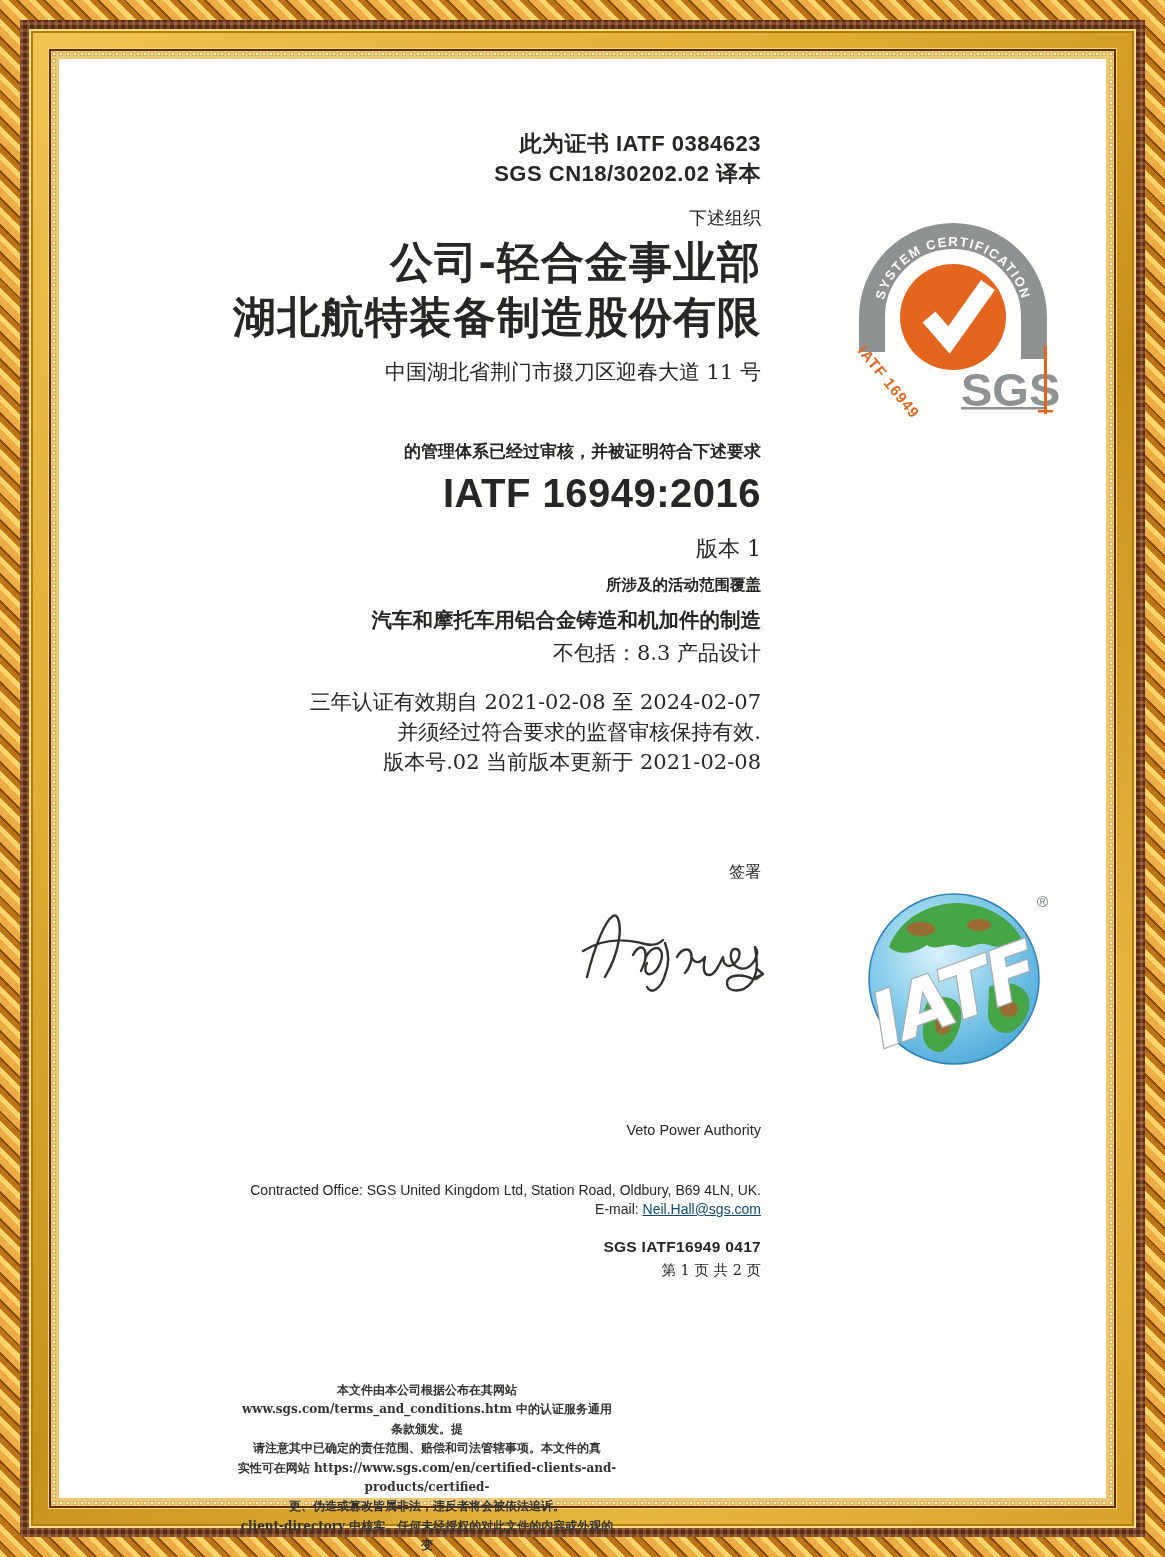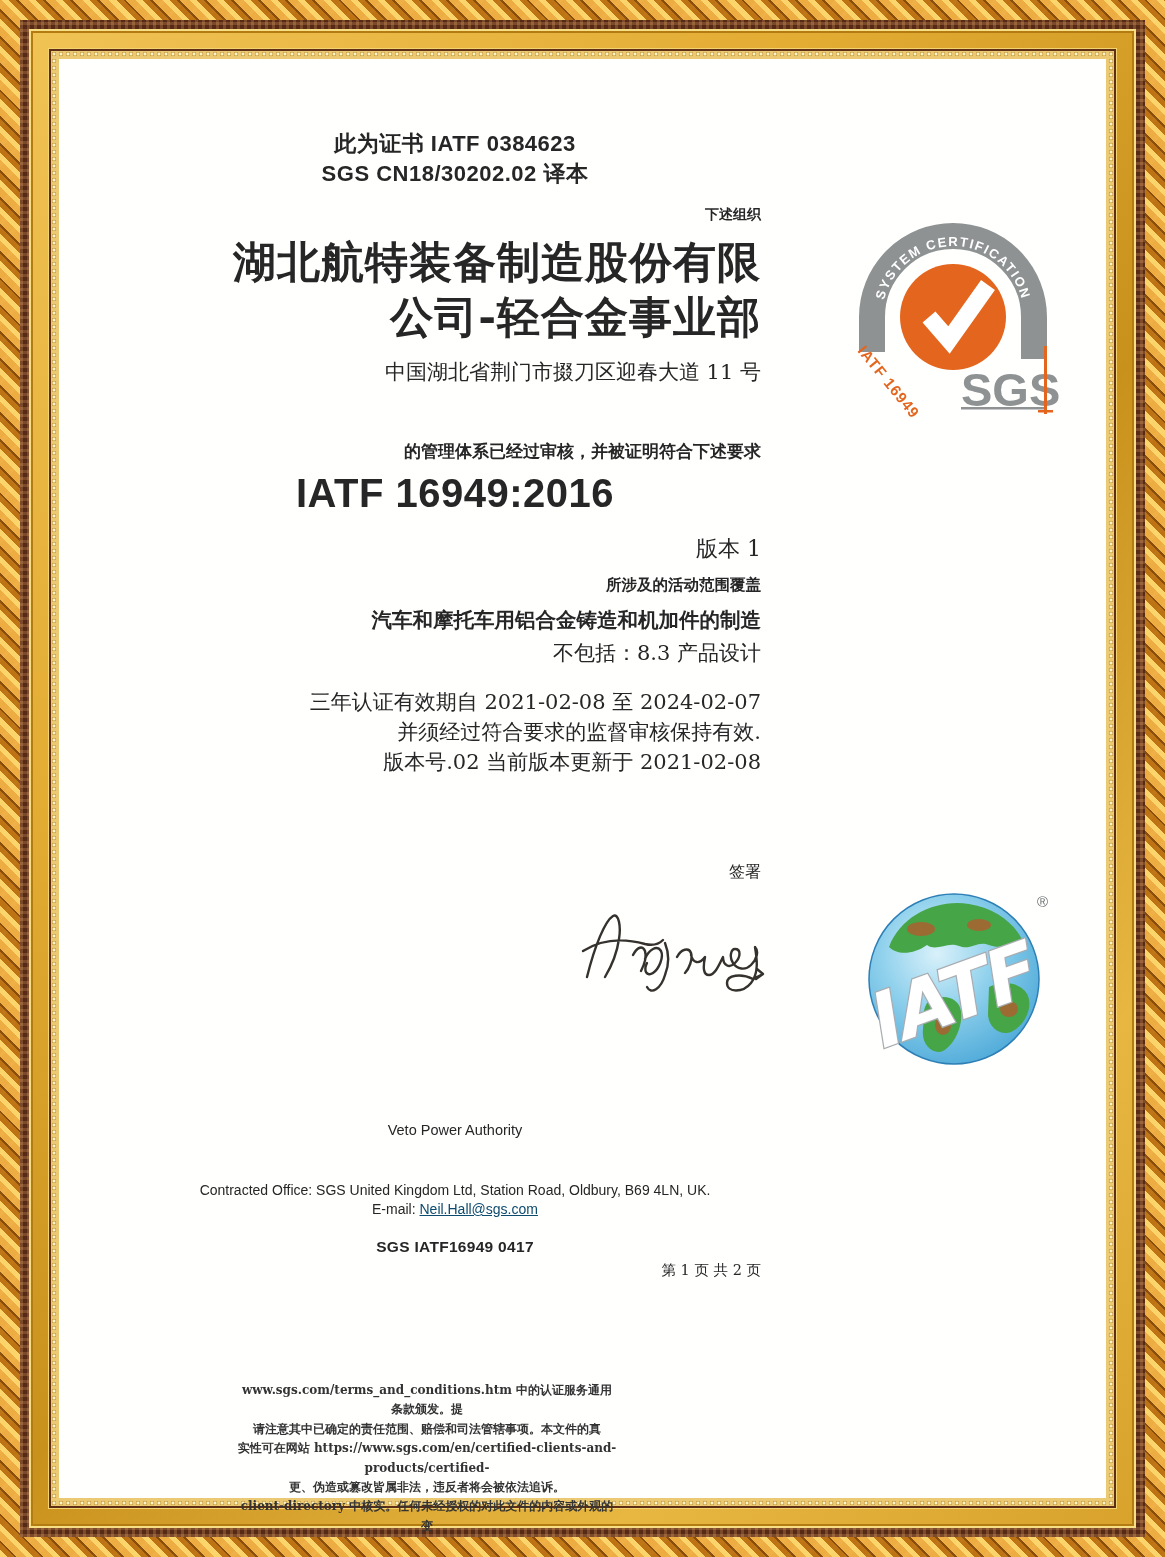--- a/index.html
+++ b/index.html
@@ -16,23 +16,23 @@
   .f-gold{position:absolute;inset:29px;background:linear-gradient(135deg,#f0c355 0%,#e3ac33 30%,#c8911c 55%,#e7b742 80%,#d8a22b 100%);
     box-shadow:inset 0 0 0 2px #f7dd84, inset 0 0 0 4px #b37c12;}
   .f-line{position:absolute;inset:48px;background:#5e2f15;box-shadow:inset 0 0 0 1px #f3d470;}
   .f-bead{position:absolute;inset:51px;background:#ecca74;
     background-image:radial-gradient(circle at 3px 3px,#fff3c8 1.1px,rgba(0,0,0,0) 2px),
                      radial-gradient(circle at 3px 3px,#b98b25 1.8px,rgba(0,0,0,0) 2.6px);
     background-size:7px 7px;}
   .paper{position:absolute;inset:59px;background:#fffffe;}
   
   .rt{position:absolute;left:90px;right:345px;text-align:right;}
-  .sans{font-family:"Liberation Sans","DejaVu Sans",sans-serif;text-align:center;}
+  .sans{font-family:"Liberation Sans","DejaVu Sans",sans-serif;}
   .cert-ref{top:70px;font-size:22px;line-height:30px;font-weight:600;letter-spacing:.5px;}
-  .org-intro{top:147px;font-size:14px;font-weight:bold;}
+  .org-intro{top:147px;font-size:18px;}
   .company{top:176px;font-size:43px;line-height:55px;font-weight:bold;letter-spacing:1px;}
   .address{top:299px;font-size:21px;}
   .audited{top:381px;font-size:17px;font-weight:bold;}
   .standard{top:412px;font-size:40px;font-weight:bold;letter-spacing:.5px;}
   .edition{top:475px;font-size:22px;}
   .scope-intro{top:516px;font-size:15.5px;font-weight:bold;}
   .scope-block{top:545px;font-size:21px;line-height:33px;}
   .scope-line1{font-weight:bold;font-size:20.5px;}
   .validity{top:628px;font-size:21px;line-height:30px;}
   .signed{top:803px;font-size:16px;}
@@ -62,22 +62,22 @@
   <div class="paper">
 
     <div class="rt cert-ref sans">
       <div>此为证书 IATF 0384623</div>
       <div>SGS CN18/30202.02 译本</div>
     </div>
 
     <div class="rt org-intro">下述组织</div>
 
     <div class="rt company">
+      <div>公司-轻合金事业部</div>
       <div>湖北航特装备制造股份有限</div>
-      <div>公司-轻合金事业部</div>
     </div>
 
     <div class="rt address">中国湖北省荆门市掇刀区迎春大道 11 号</div>
 
     <div class="rt audited">的管理体系已经过审核，并被证明符合下述要求</div>
 
     <div class="rt standard sans">IATF 16949:2016</div>
 
     <div class="rt edition">版本 1</div>
 
@@ -109,20 +109,21 @@
     <div class="rt office sans">
       <div>Contracted Office: SGS United Kingdom Ltd, Station Road, Oldbury, B69 4LN, UK.</div>
       <div><span>E-mail: </span><span class="email-link">Neil.Hall@sgs.com</span></div>
     </div>
 
     <div class="rt doc-code sans">SGS IATF16949 0417</div>
 
     <div class="rt page-num">第 1 页 共 2 页</div>
 
     <div class="legal">
+      <div>本文件由本公司根据公布在其网站</div>
       <div>www.sgs.com/terms_and_conditions.htm 中的认证服务通用条款颁发。提</div>
       <div>请注意其中已确定的责任范围、赔偿和司法管辖事项。本文件的真</div>
       <div>实性可在网站 https://www.sgs.com/en/certified-clients-and-products/certified-</div>
       <div>更、伪造或篡改皆属非法，违反者将会被依法追诉。</div>
       <div>client-directory 中核实。任何未经授权的对此文件的内容或外观的变</div>
     </div>
 
     <div class="sgs-logo">
       <svg viewBox="0 0 212 212" width="212" height="212">
         <defs>

